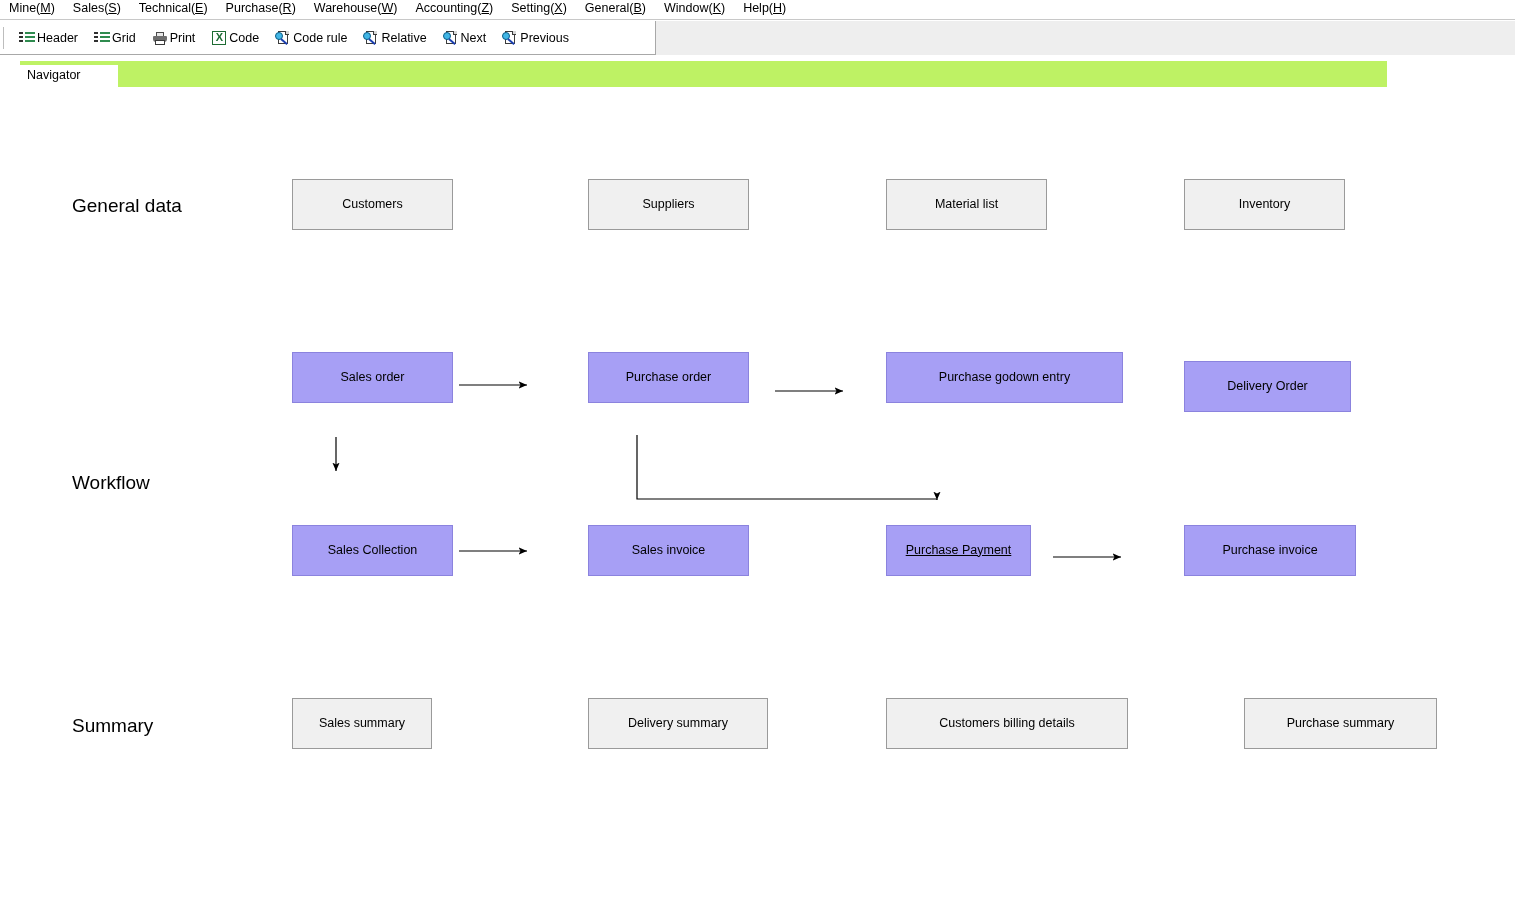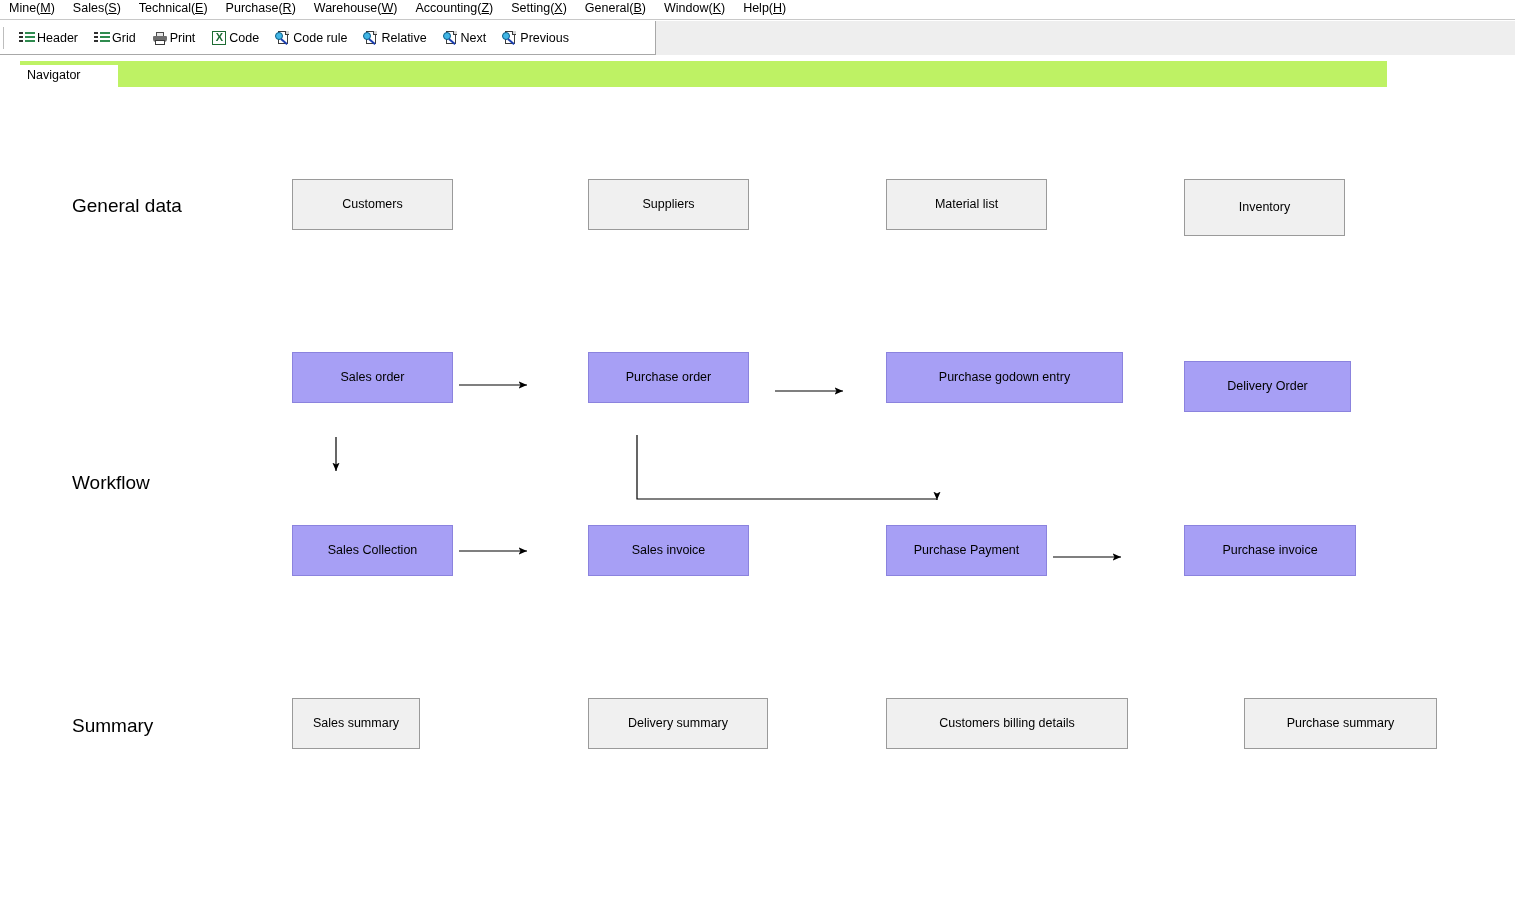--- a/index.html
+++ b/index.html
@@ -351,48 +351,48 @@
   <div id="nodes">
       <div class="node grey" style="left: 292px; top: 92px; width: 161px; height: 51px;">
         <span>Customers</span>
       </div>
       <div class="node grey" style="left: 588px; top: 92px; width: 161px; height: 51px;">
         <span>Suppliers</span>
       </div>
       <div class="node grey" style="left: 886px; top: 92px; width: 161px; height: 51px;">
         <span>Material list</span>
       </div>
-      <div class="node grey" style="left: 1184px; top: 92px; width: 161px; height: 57px;">
+      <div class="node grey" style="left: 1184px; top: 92px; width: 161px; height: 51px;">
         <span>Inventory</span>
       </div>
       <div class="node purple" style="left: 292px; top: 265px; width: 161px; height: 51px;">
         <span>Sales order</span>
       </div>
       <div class="node purple" style="left: 588px; top: 265px; width: 161px; height: 51px;">
         <span>Purchase order</span>
       </div>
       <div class="node purple" style="left: 886px; top: 265px; width: 237px; height: 51px;">
         <span>Purchase godown entry</span>
       </div>
       <div class="node purple" style="left: 1184px; top: 265px; width: 167px; height: 51px; margin-top: 9px;">
         <span>Delivery Order</span>
       </div>
       <div class="node purple" style="left: 292px; top: 438px; width: 161px; height: 51px;">
         <span>Sales Collection</span>
       </div>
       <div class="node purple" style="left: 588px; top: 438px; width: 161px; height: 51px;">
         <span>Sales invoice</span>
       </div>
-      <div class="node purple" style="left: 886px; top: 438px; width: 161px; height: 51px;">
+      <div class="node purple" style="left: 886px; top: 438px; width: 145px; height: 51px; text-decoration: underline;">
         <span>Purchase Payment</span>
       </div>
       <div class="node purple" style="left: 1184px; top: 438px; width: 172px; height: 51px;">
         <span>Purchase invoice</span>
       </div>
-      <div class="node grey" style="left: 292px; top: 611px; width: 128px; height: 51px;">
+      <div class="node grey" style="left: 292px; top: 611px; width: 140px; height: 51px;">
         <span>Sales summary</span>
       </div>
       <div class="node grey" style="left: 588px; top: 611px; width: 180px; height: 51px;">
         <span>Delivery summary</span>
       </div>
       <div class="node grey" style="left: 886px; top: 611px; width: 242px; height: 51px;">
         <span>Customers billing details</span>
       </div>
       <div class="node grey" style="left: 1244px; top: 611px; width: 193px; height: 51px;">
         <span>Purchase summary</span>

